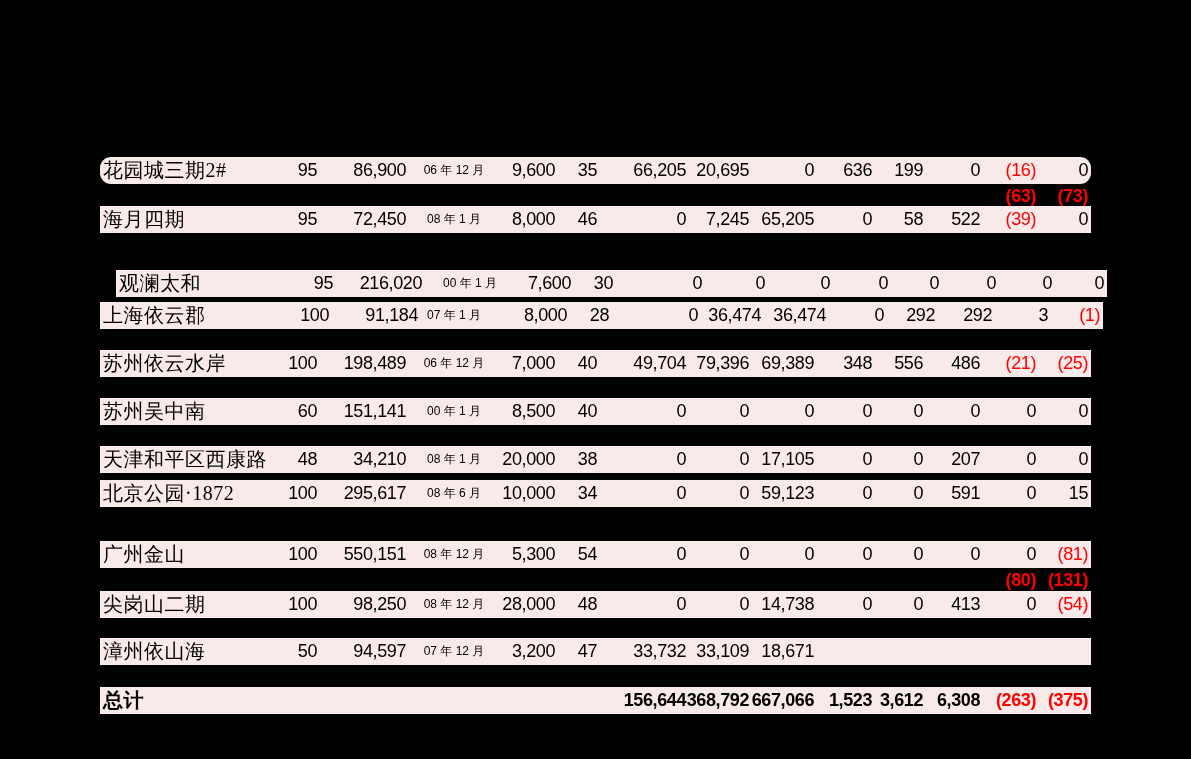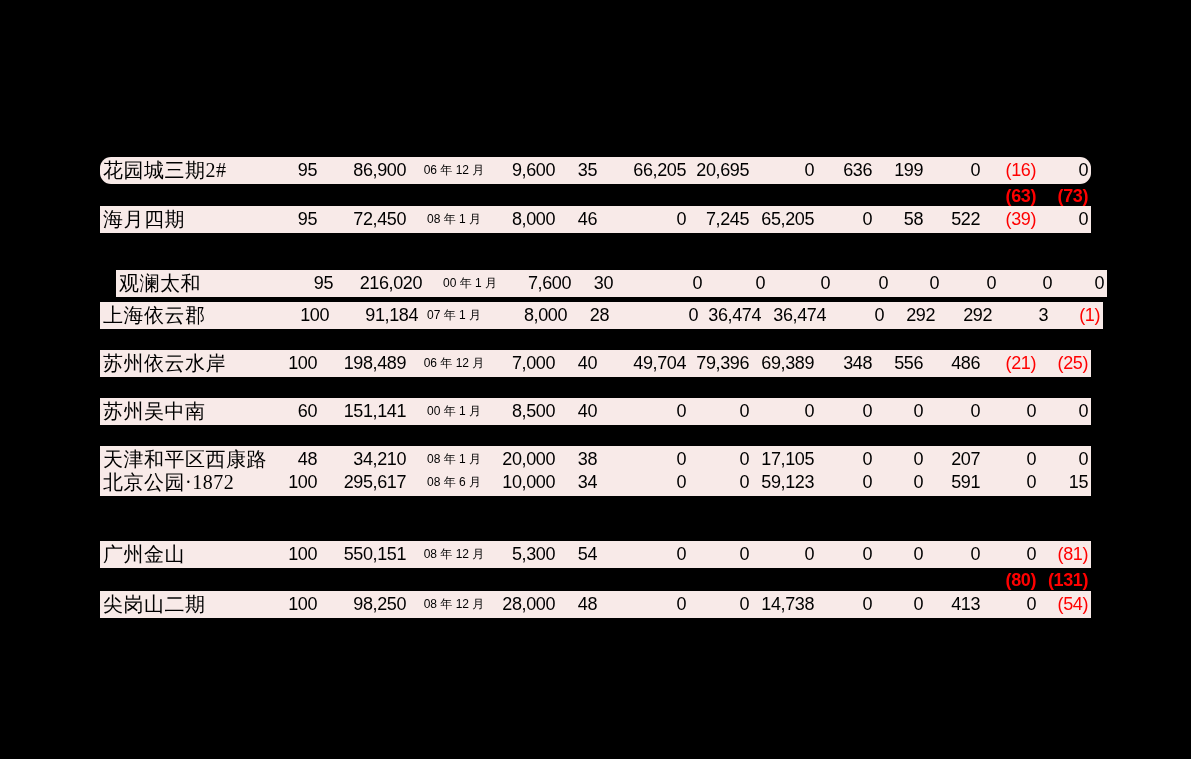--- a/index.html
+++ b/index.html
@@ -194,21 +194,21 @@
       <span class="cell c6">38</span>
       <span class="cell c7">0</span>
       <span class="cell c8">0</span>
       <span class="cell c9">17,105</span>
       <span class="cell c10">0</span>
       <span class="cell c11">0</span>
       <span class="cell c12">207</span>
       <span class="cell c13">0</span>
       <span class="cell c14">0</span>
     </div>
-    <div class="band" style="top: 469px;">
+    <div class="band" style="top: 480px;">
       <span class="cell name">北京公园·1872</span>
       <span class="cell c2">100</span>
       <span class="cell c3">295,617</span>
       <span class="cell c4">08 年 6 月</span>
       <span class="cell c5">10,000</span>
       <span class="cell c6">34</span>
       <span class="cell c7">0</span>
       <span class="cell c8">0</span>
       <span class="cell c9">59,123</span>
       <span class="cell c10">0</span>
@@ -246,13 +246,35 @@
       <span class="cell c6">48</span>
       <span class="cell c7">0</span>
       <span class="cell c8">0</span>
       <span class="cell c9">14,738</span>
       <span class="cell c10">0</span>
       <span class="cell c11">0</span>
       <span class="cell c12">413</span>
       <span class="cell c13">0</span>
       <span class="cell c14 neg">(54)</span>
     </div>
+    <div class="band" style="top: 638px;">
+      <span class="cell name">漳州依山海</span>
+      <span class="cell c2">50</span>
+      <span class="cell c3">94,597</span>
+      <span class="cell c4">07 年 12 月</span>
+      <span class="cell c5">3,200</span>
+      <span class="cell c6">47</span>
+      <span class="cell c7">33,732</span>
+      <span class="cell c8">33,109</span>
+      <span class="cell c9">18,671</span>
+    </div>
+    <div class="band total" style="top: 687px;">
+      <span class="cell name">总计</span>
+      <span class="cell c7">156,644</span>
+      <span class="cell c8">368,792</span>
+      <span class="cell c9">667,066</span>
+      <span class="cell c10">1,523</span>
+      <span class="cell c11">3,612</span>
+      <span class="cell c12">6,308</span>
+      <span class="cell c13 neg">(263)</span>
+      <span class="cell c14 neg">(375)</span>
+    </div>
   </div>
 
 </body></html>

